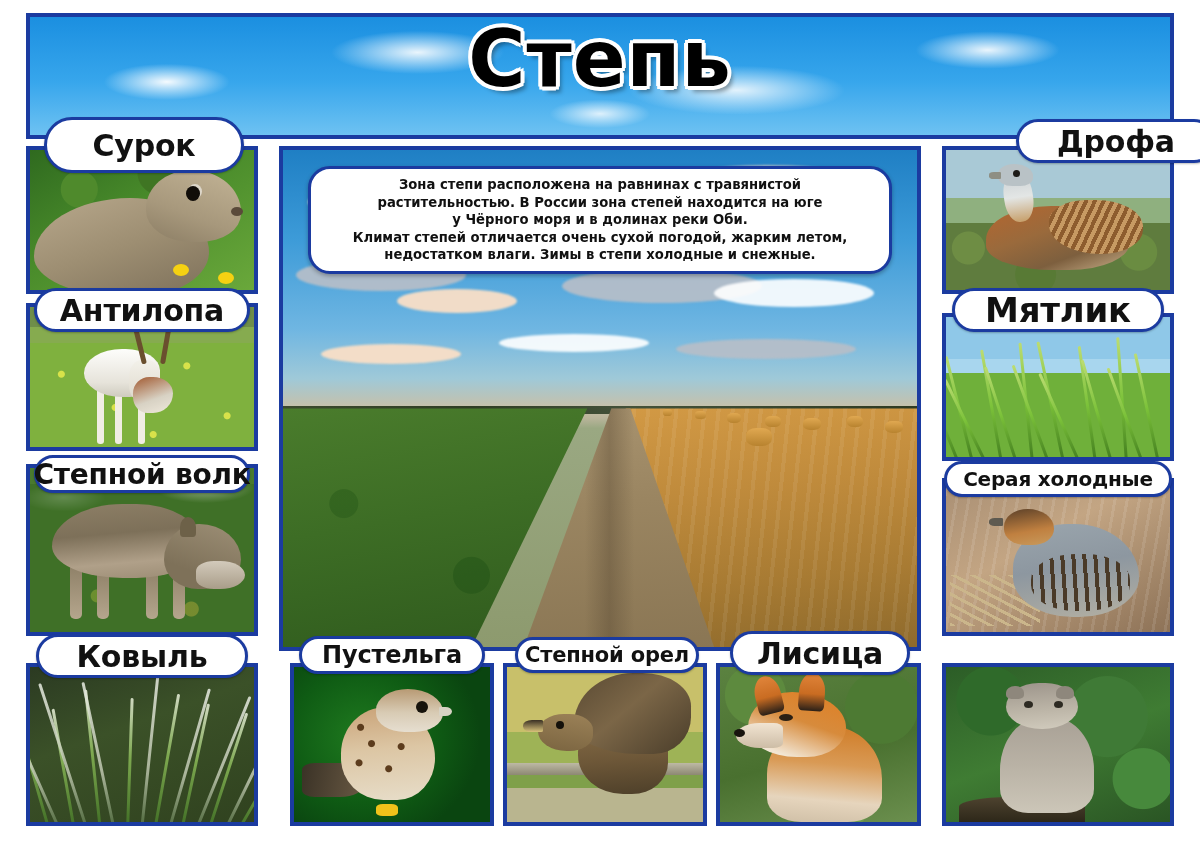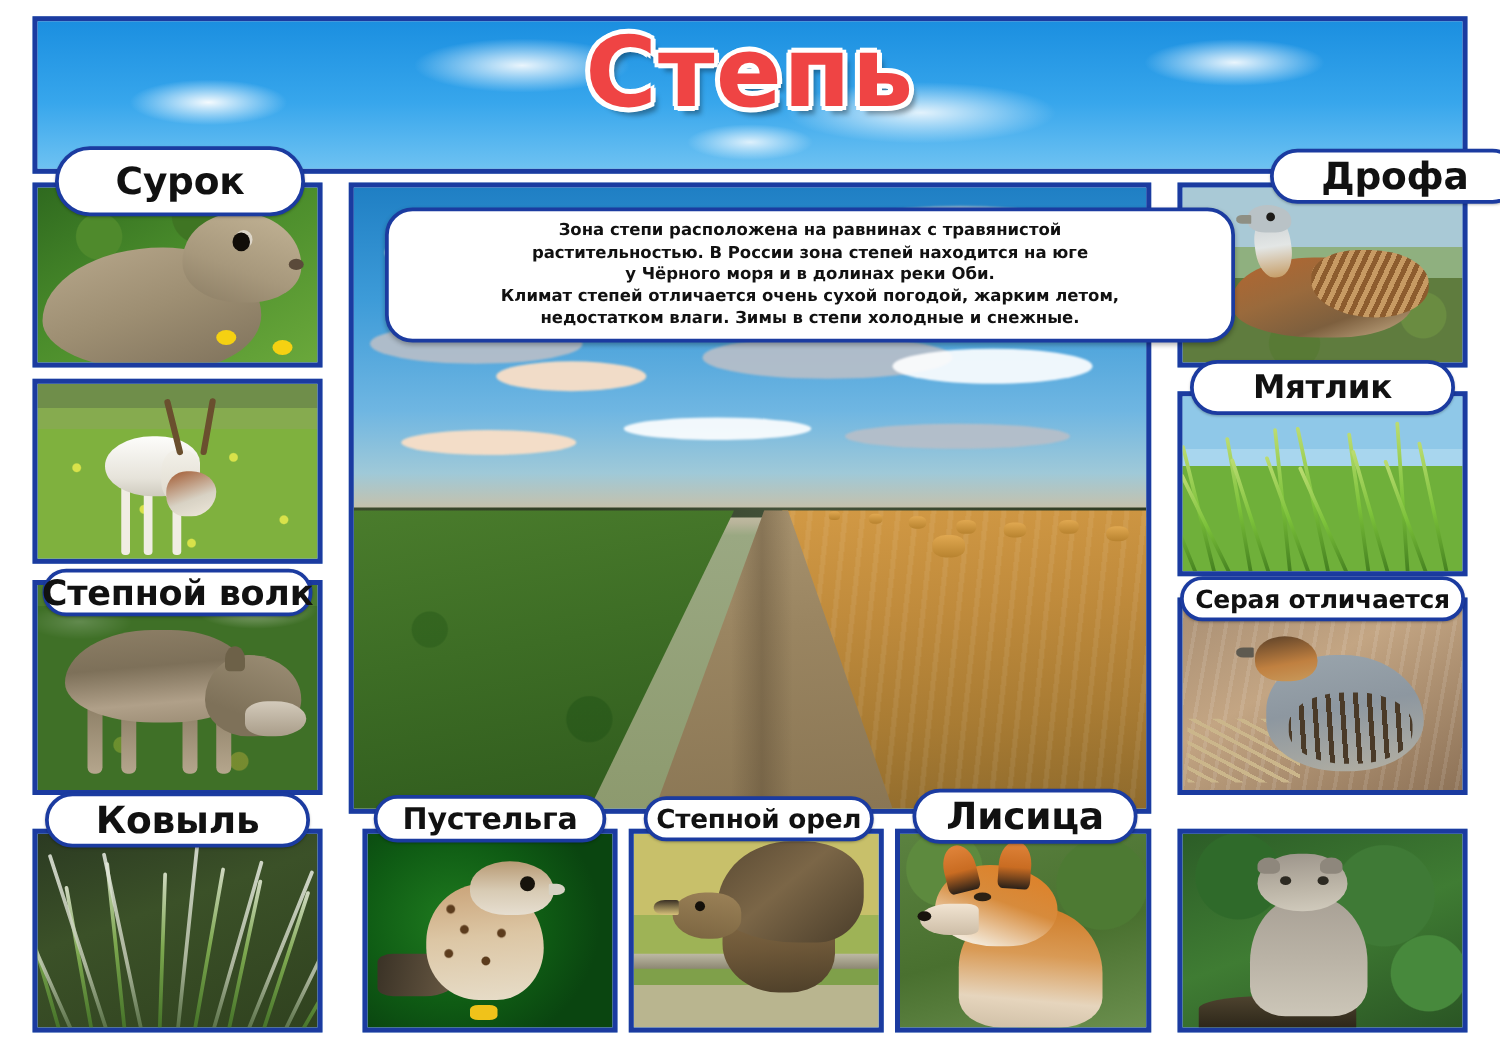--- a/index.html
+++ b/index.html
@@ -53,21 +53,21 @@
 
   
   #title-text {
     position: absolute;
     left: 0; right: 0;
     top: 14px;
     text-align: center;
     font-size: 78px;
     font-weight: 700;
     font-family: "DejaVu Sans", "Liberation Sans", sans-serif;
-    color: #ef4444;
+    color: #000000;
     letter-spacing: 1px;
     z-index: 30;
     text-shadow:
       -3px -3px 0 #ffffff,  3px -3px 0 #ffffff,
       -3px  3px 0 #ffffff,  3px  3px 0 #ffffff,
       -4px  0   0 #ffffff,  4px  0   0 #ffffff,
        0   -4px 0 #ffffff,  0    4px 0 #ffffff,
        5px  6px 4px rgba(0,0,0,0.35);
   }
 
@@ -854,21 +854,21 @@
       <div class="bale" style="left:82%; top:54%; width:18px; height:12px;"></div>
       <div class="bale" style="left:89%; top:53.5%; width:16px; height:11px;"></div>
       <div class="bale" style="left:95%; top:54.5%; width:18px; height:12px;"></div>
       <div class="bale" style="left:65%; top:52.5%; width:11px; height:8px;"></div>
       <div class="bale" style="left:60%; top:52.2%; width:9px; height:7px;"></div>
       <div class="bale" style="left:73%; top:56%; width:26px; height:18px;"></div>
     </div>
     <span class="sr">Степной пейзаж</span>
   </div>
 
-  <div id="info-box" style="left:308px; top:166px; width:680px; height:108px;">
+  <div id="info-box" style="left:308px; top:166px; width:584px; height:108px;">
     <div id="info-text">Зона степи расположена на равнинах с травянистой
 растительностью. В России зона степей находится на юге
 у Чёрного моря и в долинах реки Оби.
 Климат степей отличается очень сухой погодой, жарким летом,
 недостатком влаги. Зимы в степи холодные и снежные.</div>
   </div>
 
   <div class="panel" style="left:290px; top:663px; width:204px; height:163px;">
     <div class="art art-kestrel">
       <div class="kes-tail"></div>
@@ -900,35 +900,38 @@
       <div class="fox-head"></div>
       <div class="fox-snout"></div>
       <div class="fox-nose"></div>
       <div class="fox-eye"></div>
     </div>
   </div>
 
   <div class="pill" style="left:44px; top:117px; width:200px; height:56px; font-size:30px;">
     <span>Сурок</span>
   </div>
+  <div class="pill" style="left:34px; top:288px; width:216px; height:44px; font-size:30px;">
+    <span>Антилопа</span>
+  </div>
   <div class="pill" style="left:34px; top:455px; width:216px; height:38px; font-size:28px;">
     <span>Степной волк</span>
   </div>
   <div class="pill" style="left:36px; top:634px; width:212px; height:44px; font-size:30px;">
     <span>Ковыль</span>
   </div>
 
   <div class="pill" style="left:1016px; top:119px; width:200px; height:44px; font-size:30px;">
     <span>Дрофа</span>
   </div>
-  <div class="pill" style="left:952px; top:288px; width:212px; height:44px; font-size:26px;">
+  <div class="pill" style="left:952px; top:288px; width:212px; height:44px; font-size:34px;">
     <span>Мятлик</span>
   </div>
   <div class="pill" style="left:944px; top:461px; width:228px; height:36px; font-size:20px;">
-    <span>Серая отличается</span>
+    <span>Серая холодные</span>
   </div>
 
   <div class="pill" style="left:299px; top:636px; width:186px; height:38px; font-size:24px;">
     <span>Пустельга</span>
   </div>
   <div class="pill" style="left:730px; top:631px; width:180px; height:44px; font-size:30px;">
     <span>Лисица</span>
   </div>
   <div class="pill" style="left:515px; top:637px; width:184px; height:36px; font-size:21px;">
     <span>Степной орел</span>

